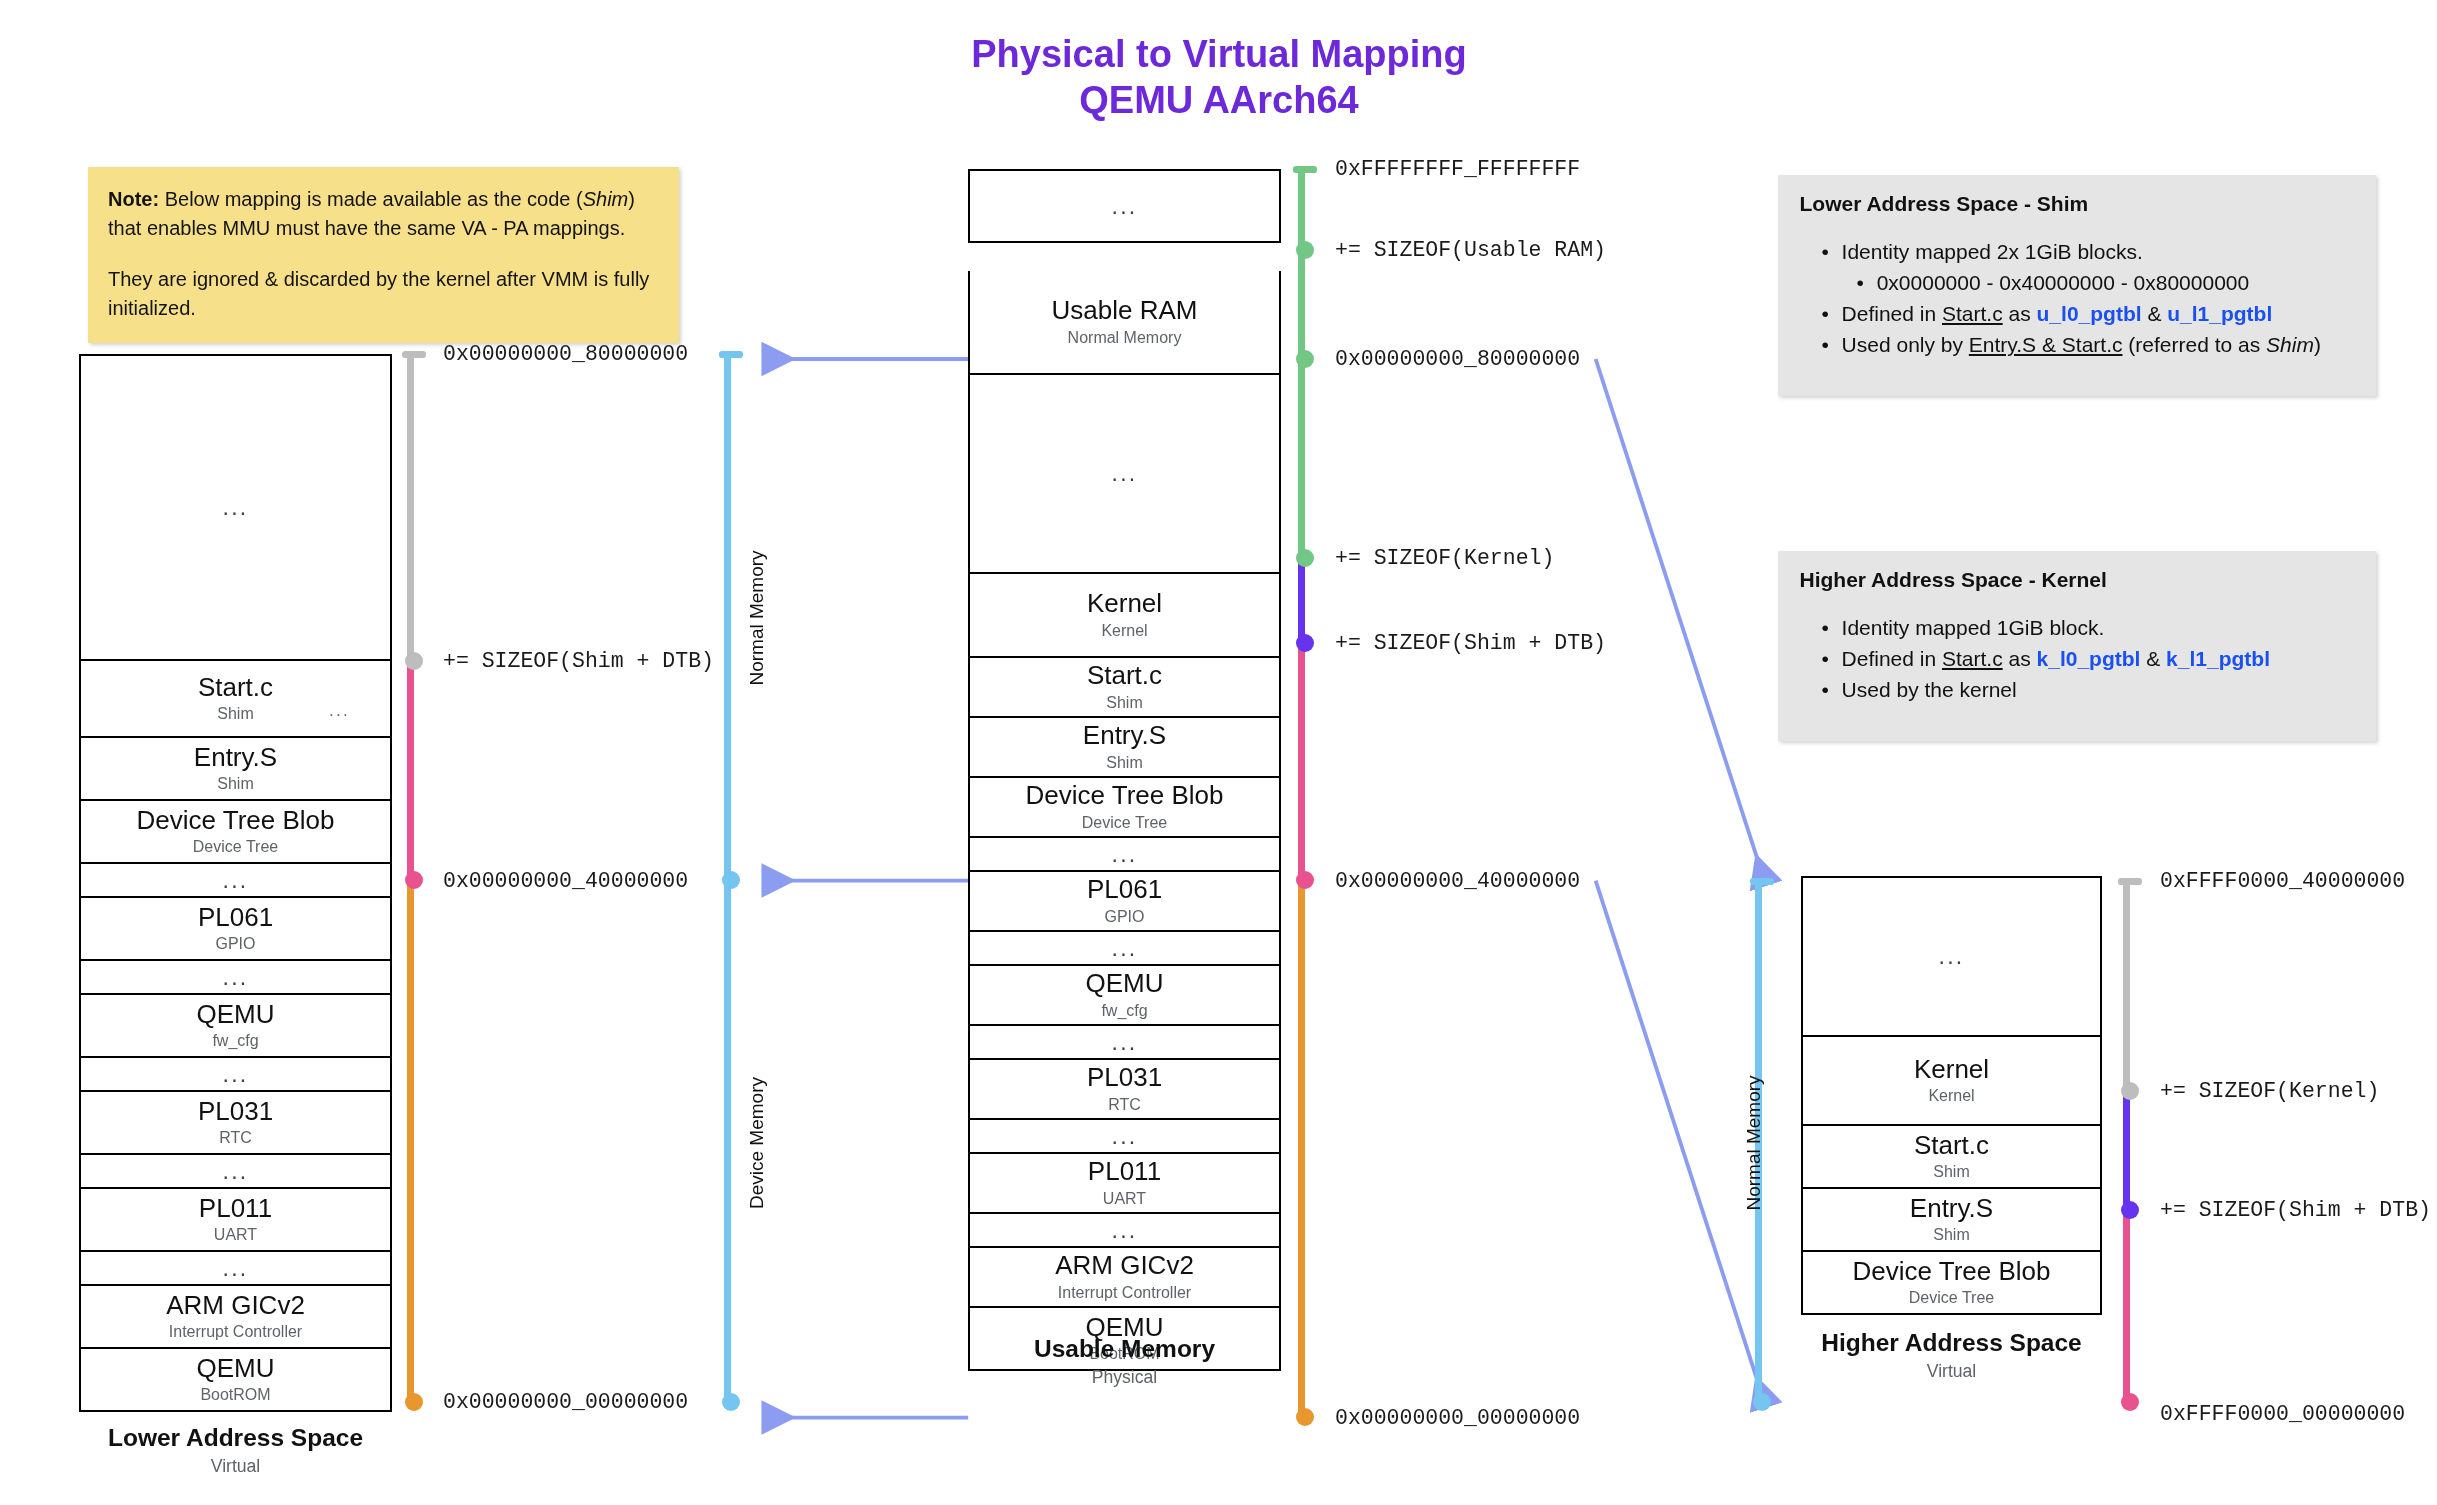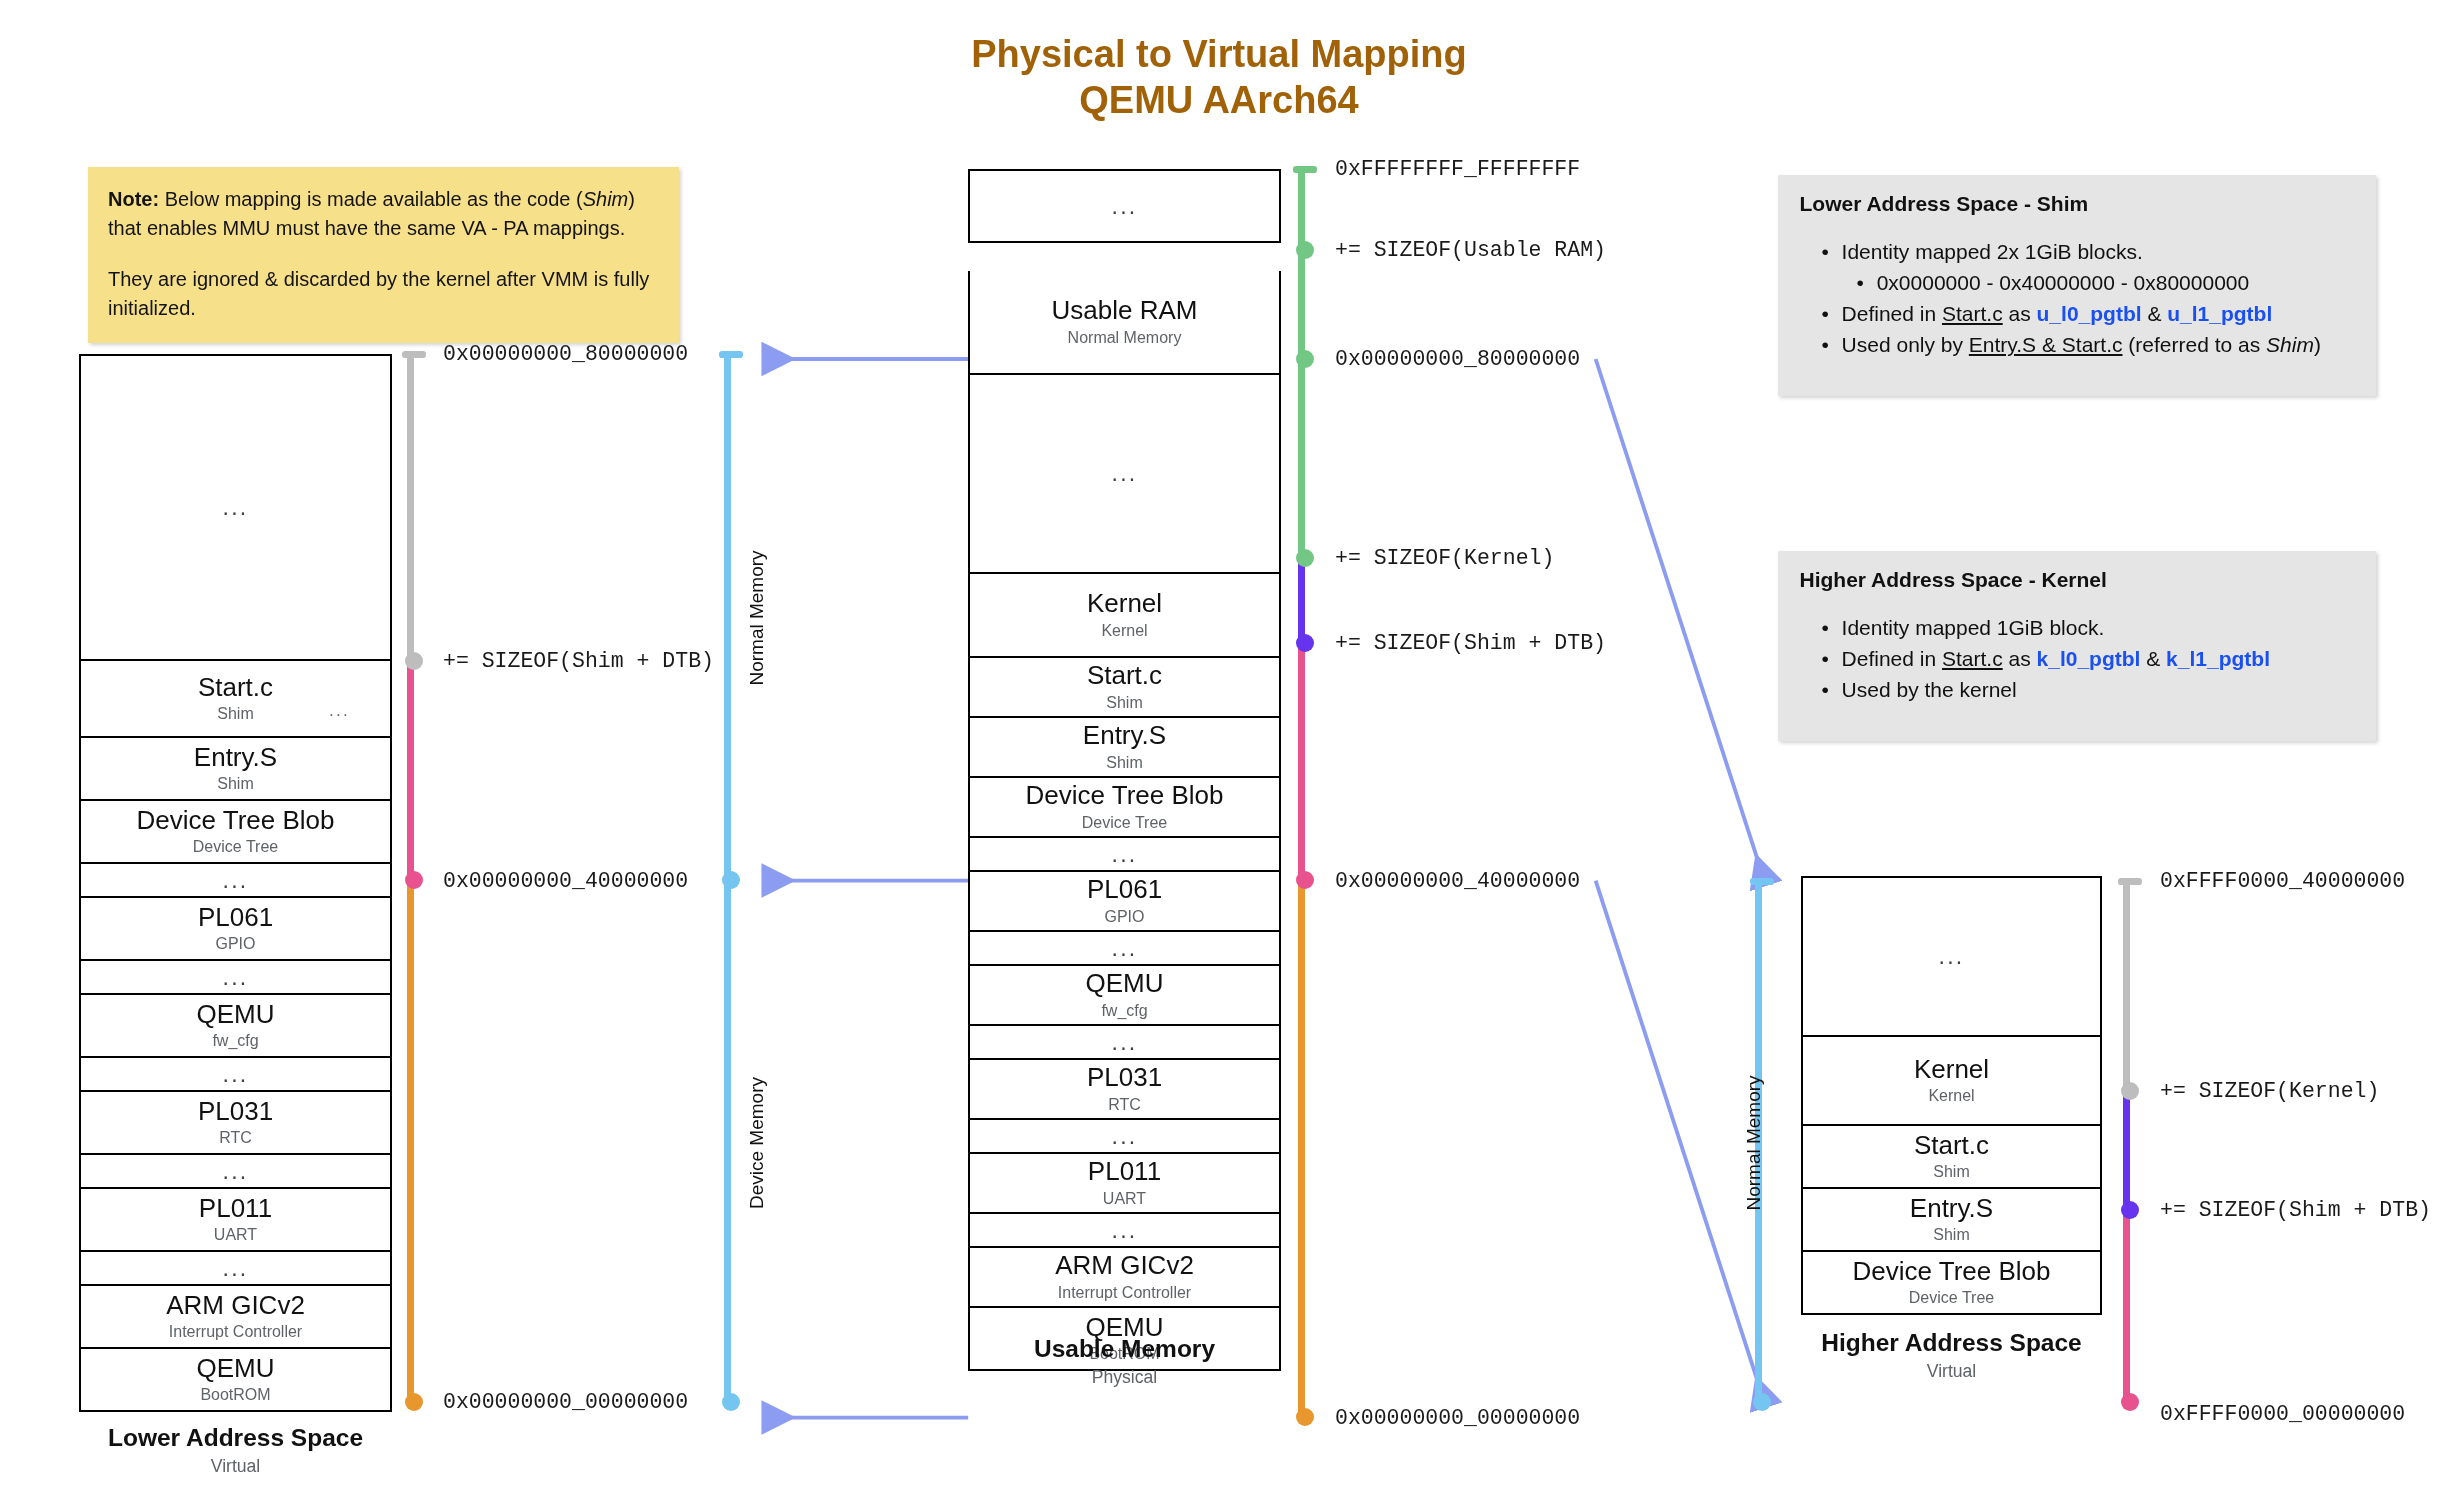--- a/index.html
+++ b/index.html
@@ -1,21 +1,21 @@
 <!DOCTYPE html>
 <html style="font-size:12.3px"><head>
 <meta charset="utf-8">
 <style>
   html,body{margin:0;padding:0;background:#ffffff;}
   body{width:2438px;height:1505px;position:relative;overflow:hidden;
        font-family:"Liberation Sans",sans-serif;color:#111;}
 
   
   #title{position:absolute;left:0;top:31px;width:2438px;text-align:center;
-         font-size:38px;font-weight:bold;color:#a16207;line-height:1.22;}
+         font-size:38px;font-weight:bold;color:#6d28d9;line-height:1.22;}
   #title .l2{display:block;}
 
   
   #note{position:absolute;left:88px;top:167px;width:591px;
         background:#f7e08a;padding:18.4px 20px 21.5px 20px;box-sizing:border-box;
         box-shadow:2.3px 2.3px 3.8px rgba(0,0,0,.18);font-size:20px;line-height:1.42;color:#141414;}
   #note p{margin:0;}
   #note .gap{height:23px;}
 
   

